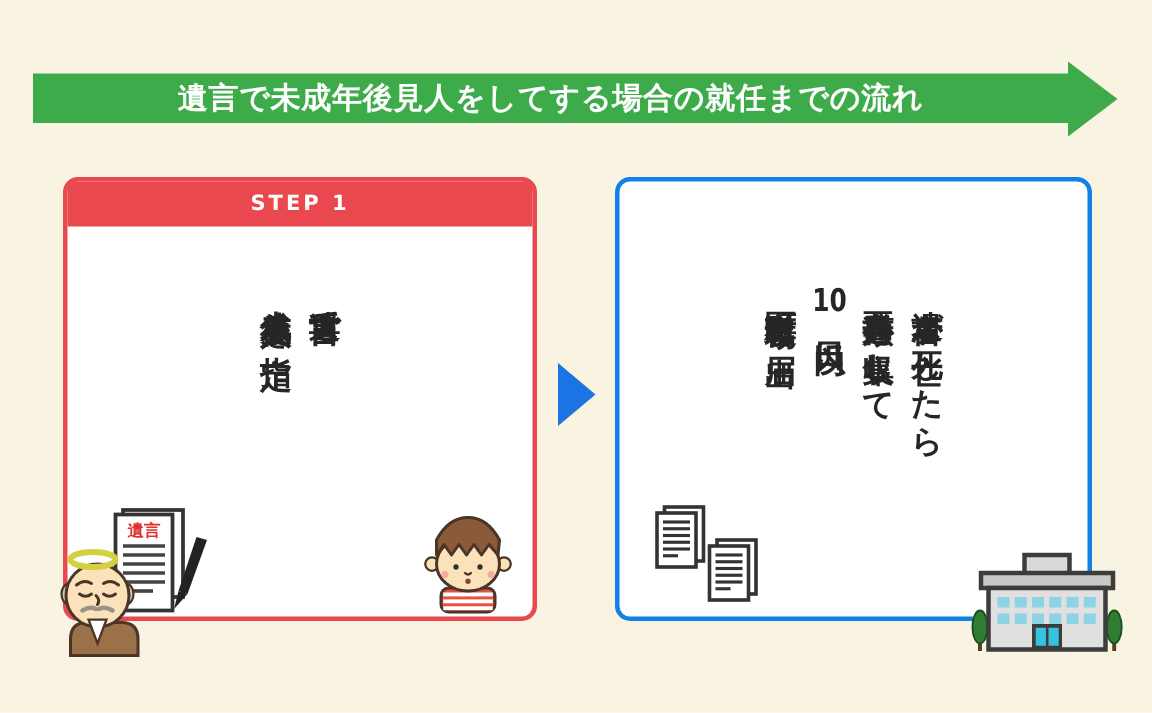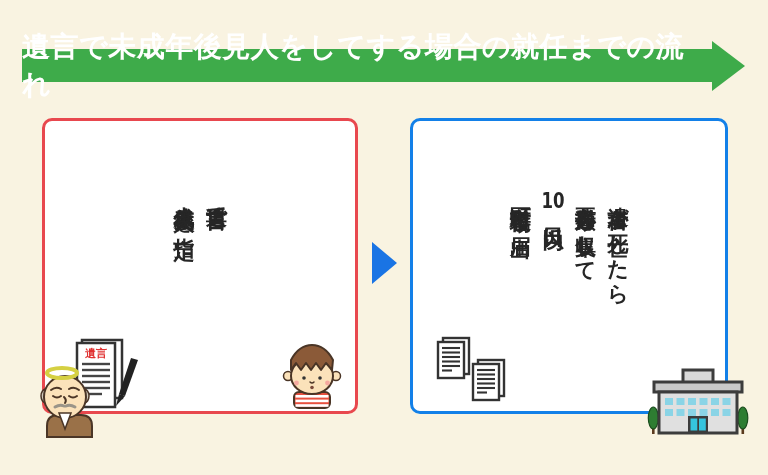--- a/index.html
+++ b/index.html
@@ -2,21 +2,21 @@
 <html><head>
 <meta charset="utf-8">
 <style>
   html,body{margin:0;padding:0;}
   body{font-family:"DejaVu Sans",sans-serif;}
   .page{position:relative;width:768px;height:475px;background:#F9F3E1;overflow:hidden;}
 
   
   .banner-bar{position:absolute;left:22px;top:49px;width:690px;height:33px;background:#3EAB4A;
     display:flex;align-items:center;justify-content:center;}
-  .banner-bar span{color:#FFFFFF;font-weight:bold;font-size:28px;letter-spacing:0.5px;}
+  .banner-bar span{color:#FFFFFF;font-weight:bold;font-size:20px;letter-spacing:0.5px;}
   .banner-arrowhead{position:absolute;left:712px;top:41px;width:0;height:0;
     border-top:25px solid transparent;border-bottom:25px solid transparent;border-left:33px solid #3EAB4A;}
 
   
   .card{position:absolute;top:118px;height:296px;background:#FFFFFF;border-radius:10px;
     box-sizing:border-box;z-index:1;}
   .card.step1{left:42px;width:316px;border:3px solid #E8484E;}
   .card.step2{left:410px;width:318px;border:3px solid #1380E8;}
   .card-header{height:30px;border-radius:6px 6px 0 0;display:flex;align-items:center;justify-content:center;
     color:#FFFFFF;font-weight:bold;font-size:14px;letter-spacing:2px;}
@@ -44,20 +44,21 @@
 <body>
 
 <div class="page">
 
   <div class="banner-bar">
     <span>遺言で未成年後見人をしてする場合の就任までの流れ</span>
   </div>
   <div class="banner-arrowhead"></div>
 
   <div class="card step1">
+    <div class="card-header">STEP 1</div>
     <div class="vtext">遺言書で<br>未成年後見人を指定</div>
   </div>
 
   <div class="step-arrow"></div>
 
   <div class="card step2">
     <div class="vtext">遺言者が死亡したら<br>必要書類を収集して<br><span class="tcy">10</span>日以内に<br>市区町村役場に届出</div>
   </div>
 
   <svg id="man-will-icon" class="icon-abs" width="112" height="110" viewBox="0 0 112 110">

